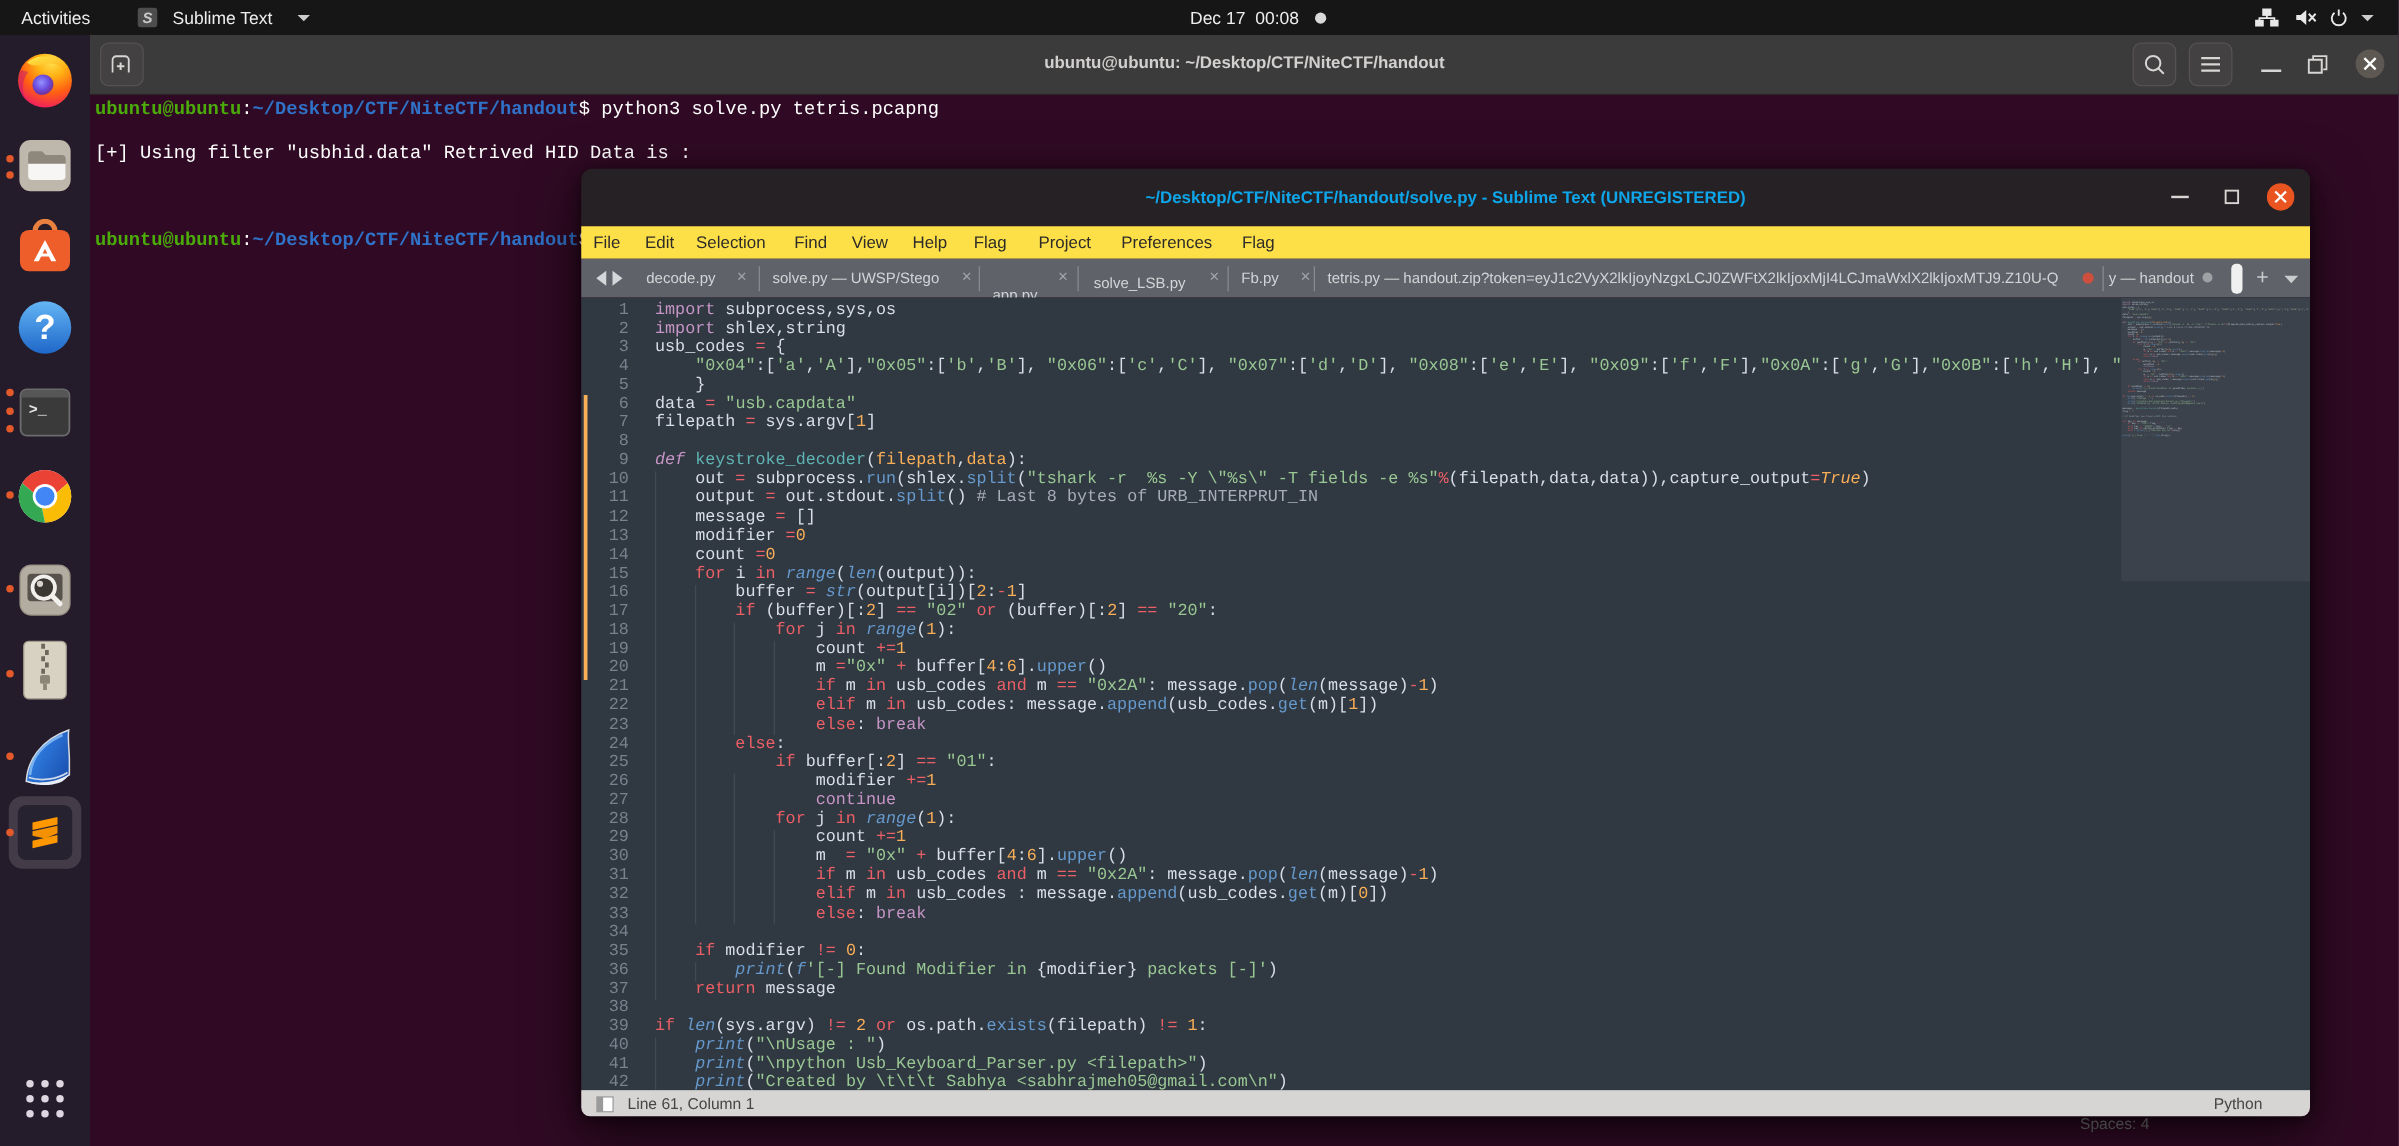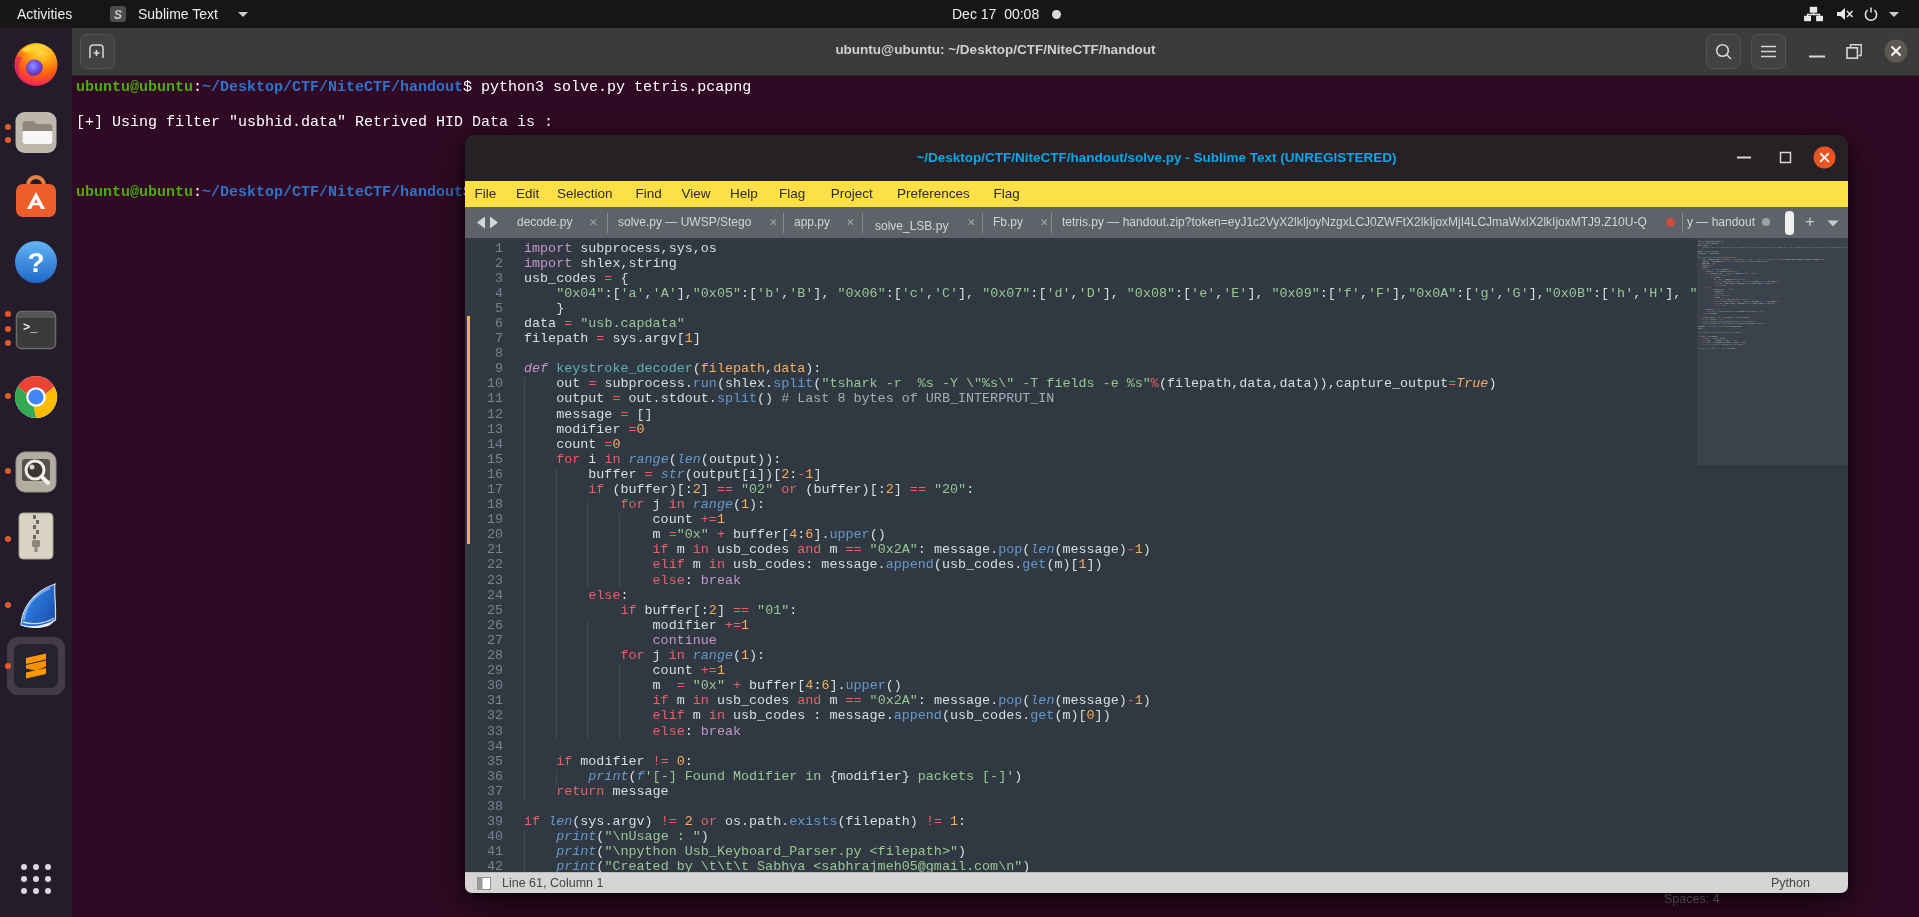--- a/index.html
+++ b/index.html
@@ -295,21 +295,21 @@
 </div>
   <div id="subtabs">
   <svg class="abs" style="left:10px;top:9.5px;" width="26" height="13">
         <path d="M10 0.5 L2 6.5 L10 12.5 Z" fill="#d4d6d9"></path>
         <path d="M15 0.5 L23 6.5 L15 12.5 Z" fill="#d4d6d9"></path>
       </svg>
   <span class="abs" style="left:52px;top:0;line-height:31px;">decode.py</span>
   <span class="abs tabx" style="left:124px;top:0;line-height:31px;">✕</span>
   <span class="abs" style="left:153px;top:0;line-height:31px;">solve.py — UWSP/Stego</span>
   <span class="abs tabx" style="left:304px;top:0;line-height:31px;">✕</span>
-  <span class="abs" style="left:329px;top:0;line-height:31px;">app.py</span>
+  <span class="abs" style="left:329px;top:14px;line-height:31px;">app.py</span>
   <span class="abs tabx" style="left:381px;top:0;line-height:31px;">✕</span>
   <span class="abs" style="left:410px;top:4px;line-height:31px;">solve_LSB.py</span>
   <span class="abs tabx" style="left:502px;top:0;line-height:31px;">✕</span>
   <span class="abs" style="left:528px;top:0;line-height:31px;">Fb.py</span>
   <span class="abs tabx" style="left:575px;top:0;line-height:31px;">✕</span>
   <span class="abs" style="left:597px;top:0;line-height:31px;">tetris.py — handout.zip?token=eyJ1c2VyX2lkIjoyNzgxLCJ0ZWFtX2lkIjoxMjI4LCJmaWxlX2lkIjoxMTJ9.Z10U-Q</span>
   <span class="abs" style="left:1201px;top:11px;width:9px;height:9px;border-radius:50%;background:#cf4f3e;"></span>
   <span class="tabsep" style="left:142px;"></span>
   <span class="tabsep" style="left:318px;"></span>
   <span class="tabsep" style="left:397px;"></span>

